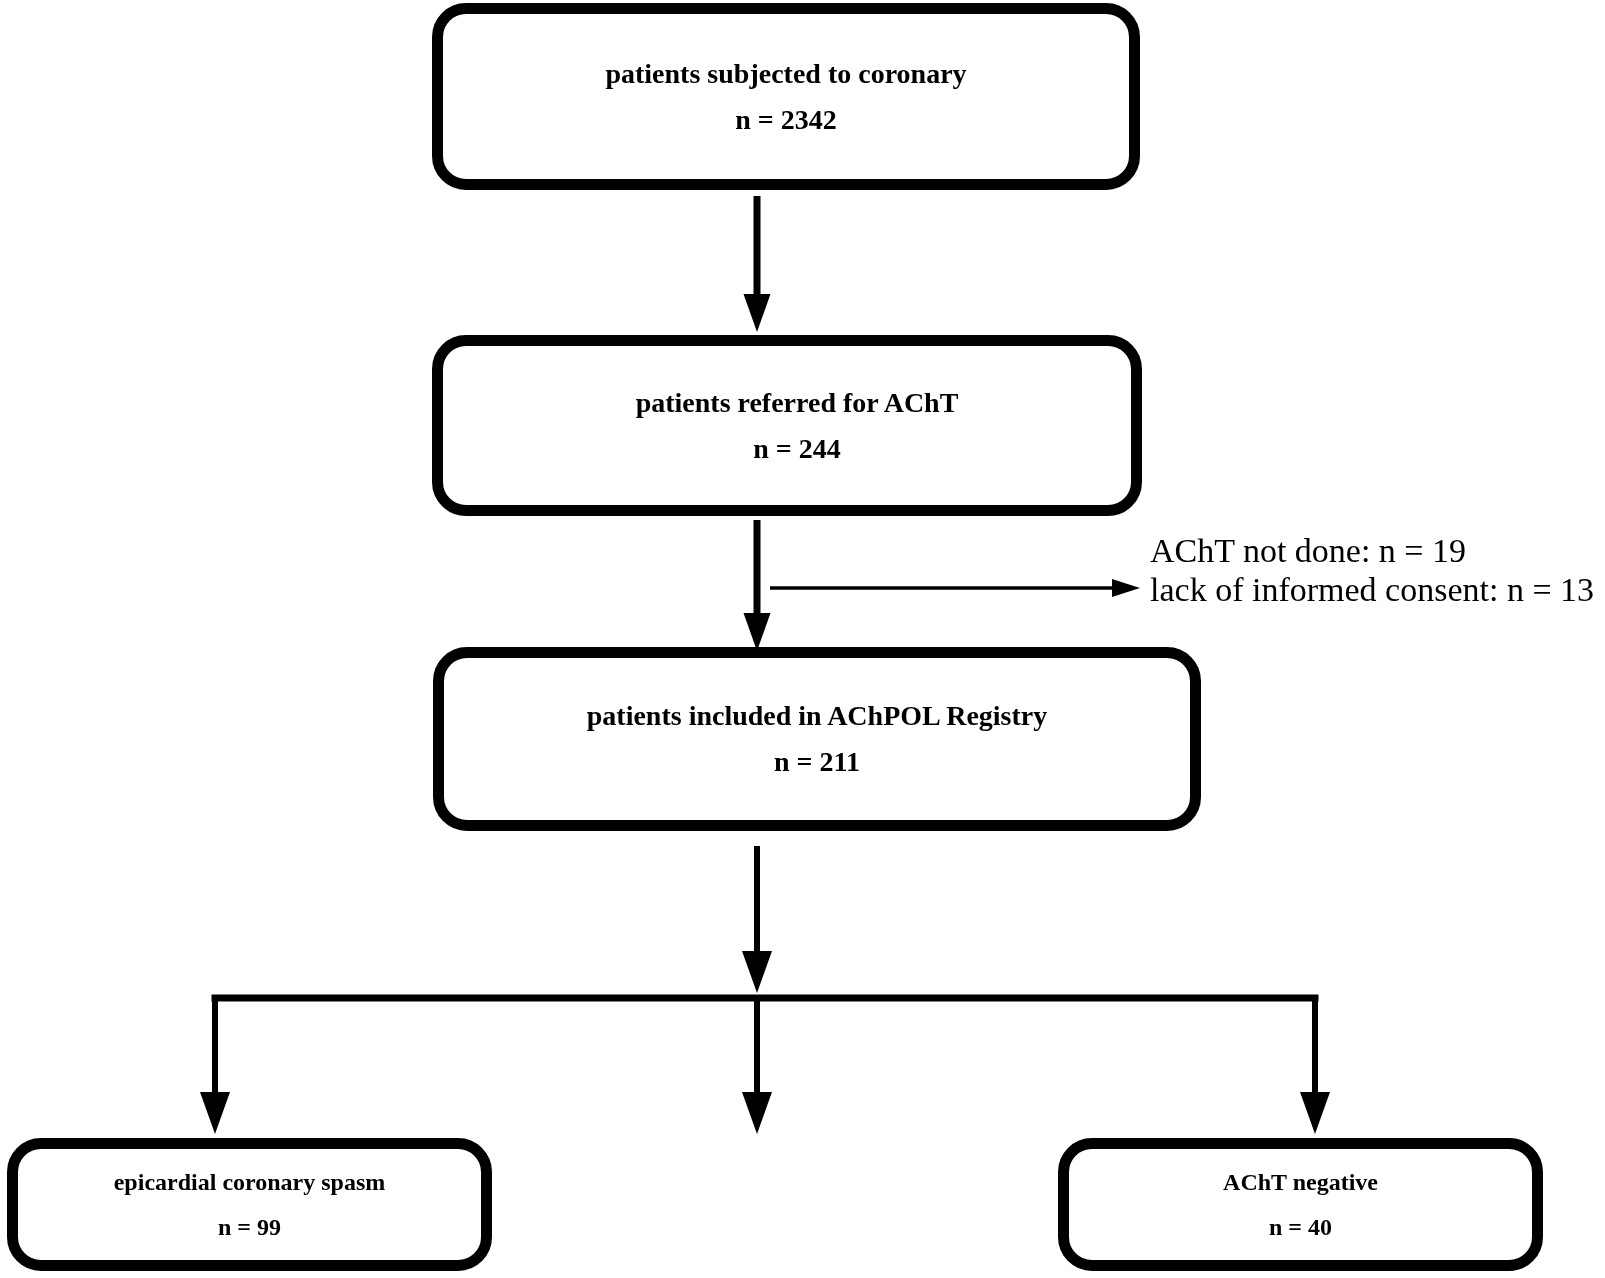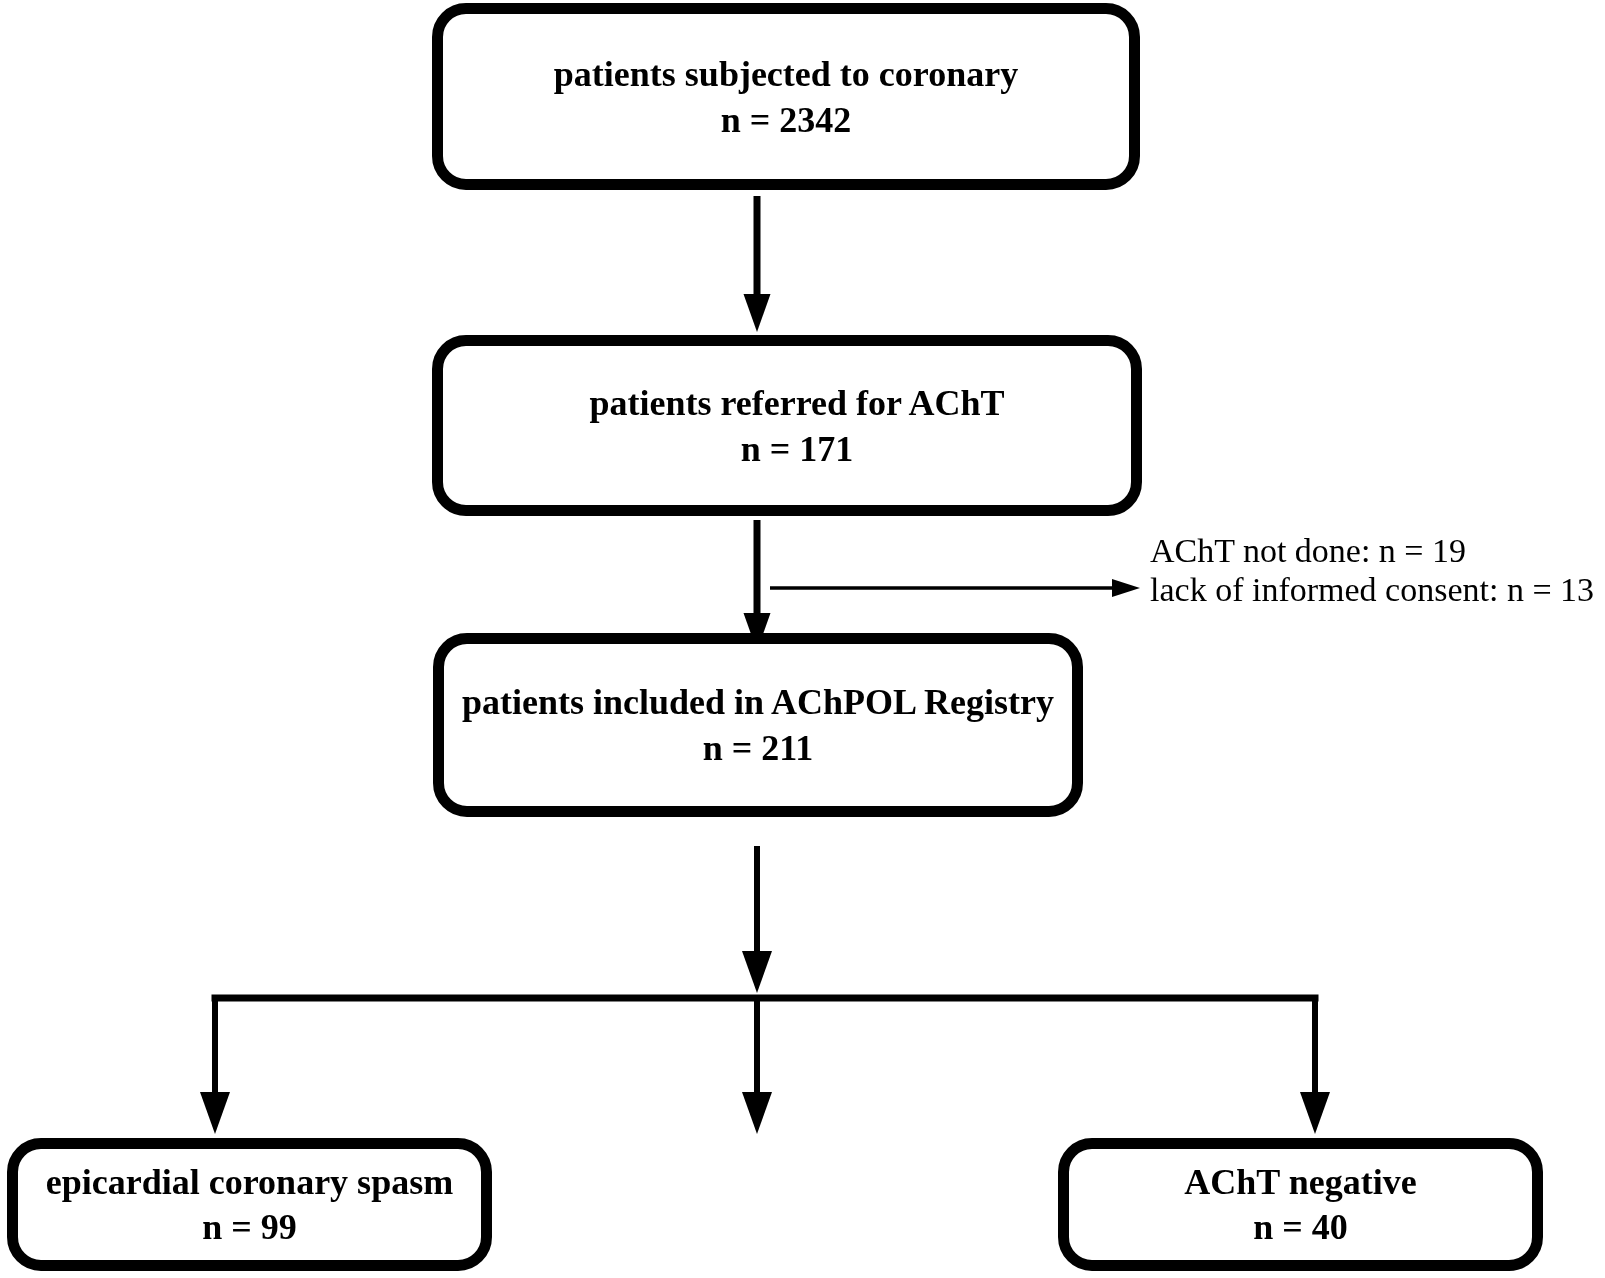--- a/index.html
+++ b/index.html
@@ -23,26 +23,26 @@
     border-radius: 34px;
     background: #ffffff;
     display: flex;
     flex-direction: column;
     justify-content: center;
     align-items: center;
     text-align: center;
   }
   .flowbox .line {
     font-weight: bold;
-    font-size: 36px;
+    font-size: 28px;
     line-height: 46px;
     white-space: nowrap;
   }
   .smallbox .line {
-    font-size: 36px;
+    font-size: 24px;
     line-height: 45px;
   }
   .exclusions {
     position: absolute;
     left: 1150px;
     top: 532px;
     font-size: 34px;
     line-height: 38.5px;
     font-weight: normal;
     white-space: nowrap;
@@ -104,29 +104,29 @@
     </g>
   </svg>
 
   <div class="flowbox" style="left:432px; top:3px; width:708px; height:187px;">
     <div class="line">patients subjected to coronary</div>
     <div class="line">n = 2342</div>
   </div>
 
   <div class="flowbox" style="left:432px; top:335px; width:710px; height:181px;padding-left:20px;">
     <div class="line">patients referred for AChT</div>
-    <div class="line">n = 171</div>
+    <div class="line">n = 244</div>
   </div>
 
   <div class="exclusions">
     <div>AChT not done: n = 19</div>
     <div>lack of informed consent: n = 13</div>
   </div>
 
-  <div class="flowbox" style="left:433px; top:633px; width:650px; height:184px;">
+  <div class="flowbox" style="left:433px; top:647px; width:768px; height:184px;">
     <div class="line">patients included in AChPOL Registry</div>
     <div class="line">n = 211</div>
   </div>
 
   <div class="flowbox smallbox" style="left:7px; top:1138px; width:485px; height:133px;">
     <div class="line">epicardial coronary spasm</div>
     <div class="line">n = 99</div>
   </div>
 
 

